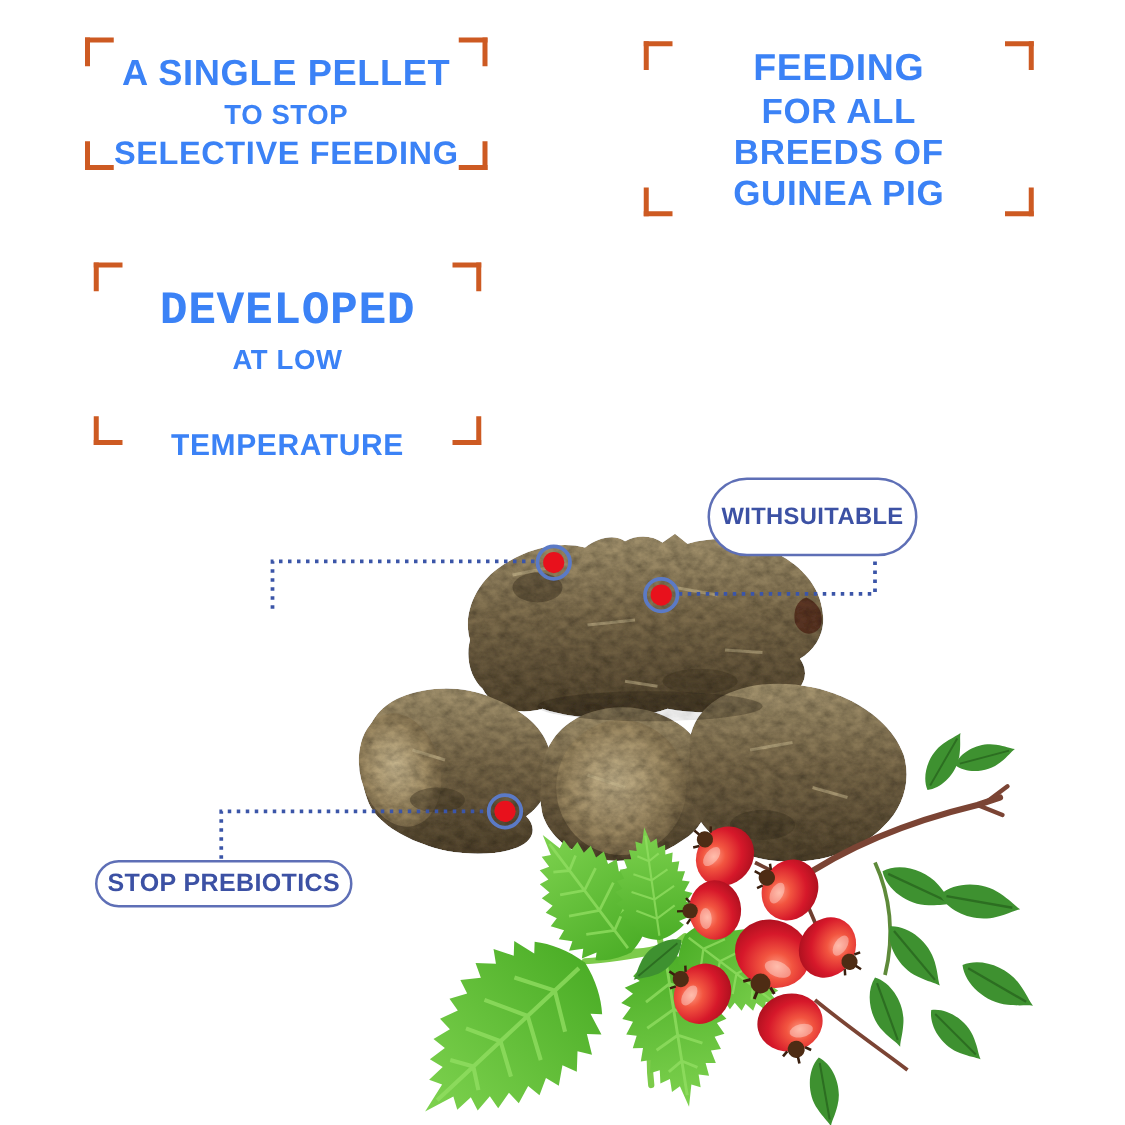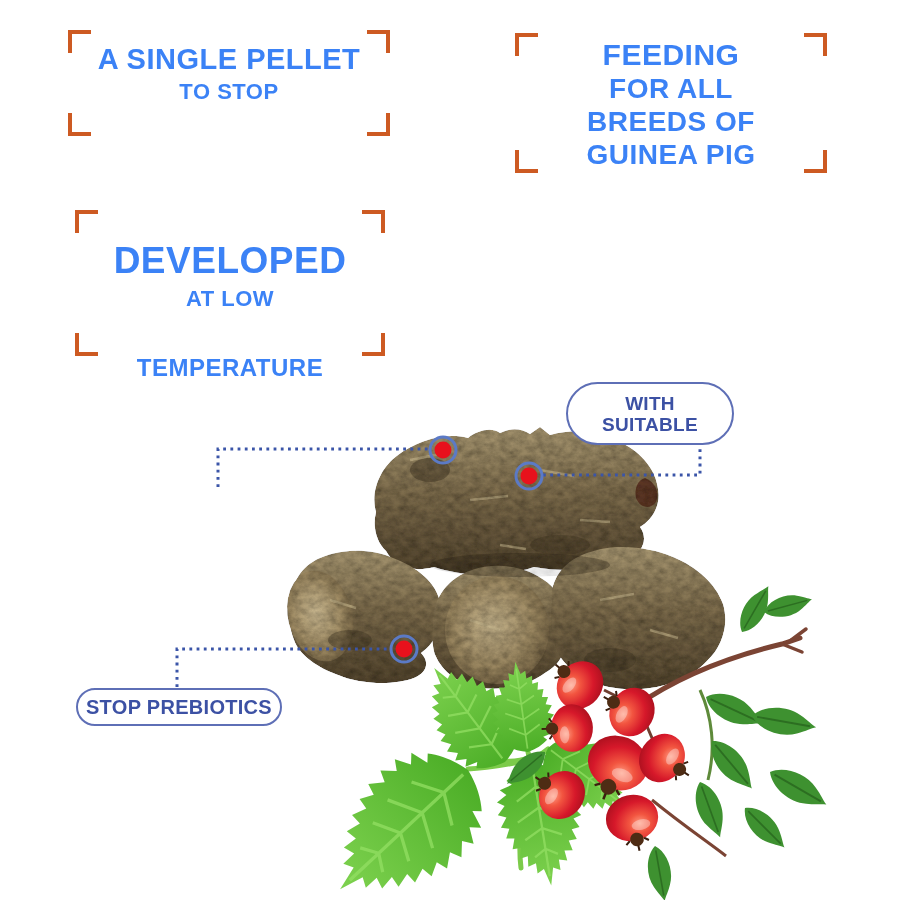--- a/index.html
+++ b/index.html
@@ -16,46 +16,47 @@
   .corner.bl{left:0;bottom:0;border-left:4px solid #cd5a22;border-bottom:4px solid #cd5a22;}
   .corner.brc{right:0;bottom:0;border-right:4px solid #cd5a22;border-bottom:4px solid #cd5a22;}
   #claim1{left:68px;top:30px;width:322px;height:106px;padding-top:0;}
   #claim1 .l1{font-size:29px;line-height:33px;margin-top:13px;}
   #claim1 .l2{font-size:22px;line-height:31px;}
   #claim1 .l3{font-size:26px;line-height:31px;}
   #claim2{left:515px;top:33px;width:312px;height:140px;}
   #claim2 .l1{font-size:30px;line-height:35px;margin-top:4px;}
   #claim2 .l2,#claim2 .l3,#claim2 .l4{font-size:28px;line-height:33px;}
   #claim3{left:75px;top:210px;width:310px;height:146px;}
-  #claim3 .l1{font-size:37px;line-height:41px;margin-top:30px;}
+  #claim3 .l1{font-size:37px;line-height:41px;margin-top:19px;font-family:Liberation Mono, monospace;}
   #claim3 .l2{font-size:22px;line-height:36px;}
   #claim3 .l3{font-size:24px;line-height:37px;margin-top:32px;}
   
   .pill{
     position:absolute;background:#fff;border:2px solid #5e6fb6;border-radius:40px;
-    color:#3c51a4;font-weight:bold;display:flex;flex-direction:column;
+    color:#3c51a4;font-weight:bold;display:flex;flex-direction:row;
     align-items:center;justify-content:center;text-align:center;letter-spacing:.3px;
   }
   #pill-long-fibers{left:143px;top:487px;width:153px;height:38px;font-size:21px;}
   #pill-with-rosehips{left:566px;top:382px;width:164px;height:59px;font-size:19px;line-height:21px;}
   #pill-with-prebiotics{left:76px;top:688px;width:202px;height:34px;font-size:20px;}
   .art{position:absolute;left:0;top:0;width:900px;height:900px;}
 </style>
 </head>
 <body>
 
 <div class="stage">
 
   <section class="claim" id="claim1">
     <span class="corner tl"></span>
     <span class="corner tr"></span>
     <span class="corner bl"></span>
     <span class="corner brc"></span>
     <div class="ln l1">A SINGLE PELLET</div>
     <div class="ln l2">TO STOP</div>
+    <div class="ln l3">SELECTIVE FEEDING</div>
   </section>
 
   <section class="claim" id="claim2">
     <span class="corner tl"></span>
     <span class="corner tr"></span>
     <span class="corner bl"></span>
     <span class="corner brc"></span>
     <div class="ln l1">FEEDING</div>
     <div class="ln l2">FOR ALL</div>
     <div class="ln l3">BREEDS OF</div>

